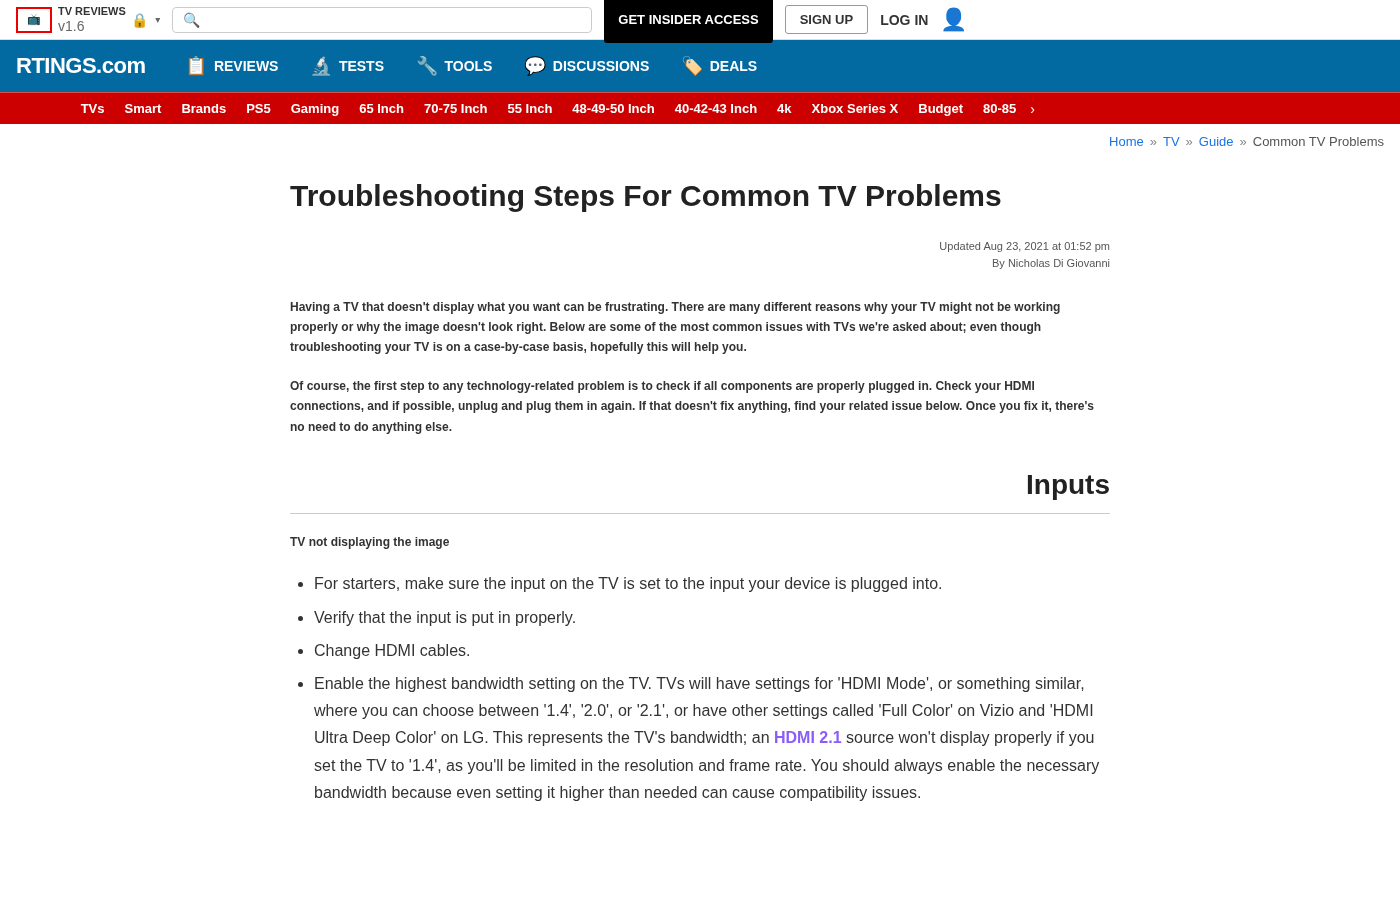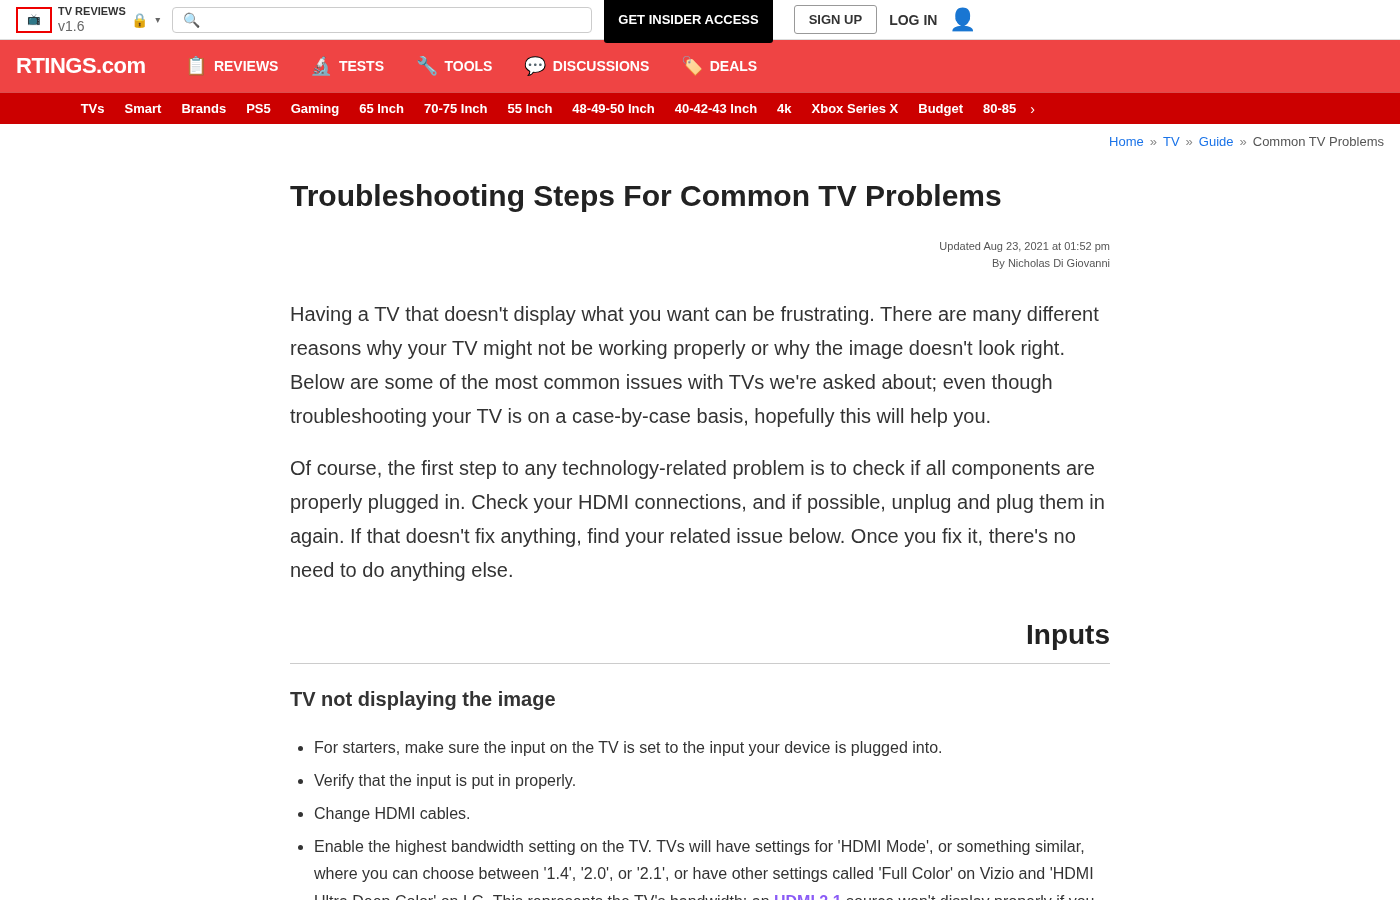--- a/index.html
+++ b/index.html
@@ -66,35 +66,34 @@
     }
     .btn-signup {
       background: #fff;
       color: #333;
       border: 1px solid #999;
       padding: 6px 14px;
       font-size: 13px;
       font-weight: bold;
       border-radius: 3px;
       cursor: pointer;
-      margin-left: 9px;
     }
     .btn-login {
       background: none;
       border: none;
       font-size: 14px;
       font-weight: bold;
       color: #333;
       cursor: pointer;
     }
     .avatar-icon { font-size: 22px; color: #555; cursor: pointer; }
 
     
     .main-nav {
-      background: #ef4444;
+      background: #0369a1;
       display: flex;
       align-items: center;
       padding: 0 16px;
       height: 52px;
       gap: 0;
     }
     .brand-logo {
       font-size: 22px;
       font-weight: 900;
       color: #fff;
@@ -168,24 +167,25 @@
       margin-bottom: 24px;
     }
     .article-meta {
       text-align: right;
       font-size: 11px;
       color: #555;
       margin-bottom: 24px;
       line-height: 1.6;
     }
     .article-body p {
-      font-size: 20px;
+      font-size: 12px;
       line-height: 1.7;
       color: #333;
       margin-bottom: 18px;
+      font-weight: bold;
     }
     .section-heading {
       font-size: 28px;
       font-weight: 700;
       color: #222;
       margin-top: 32px;
       margin-bottom: 12px;
       text-align: right;
     }
     .section-divider {

